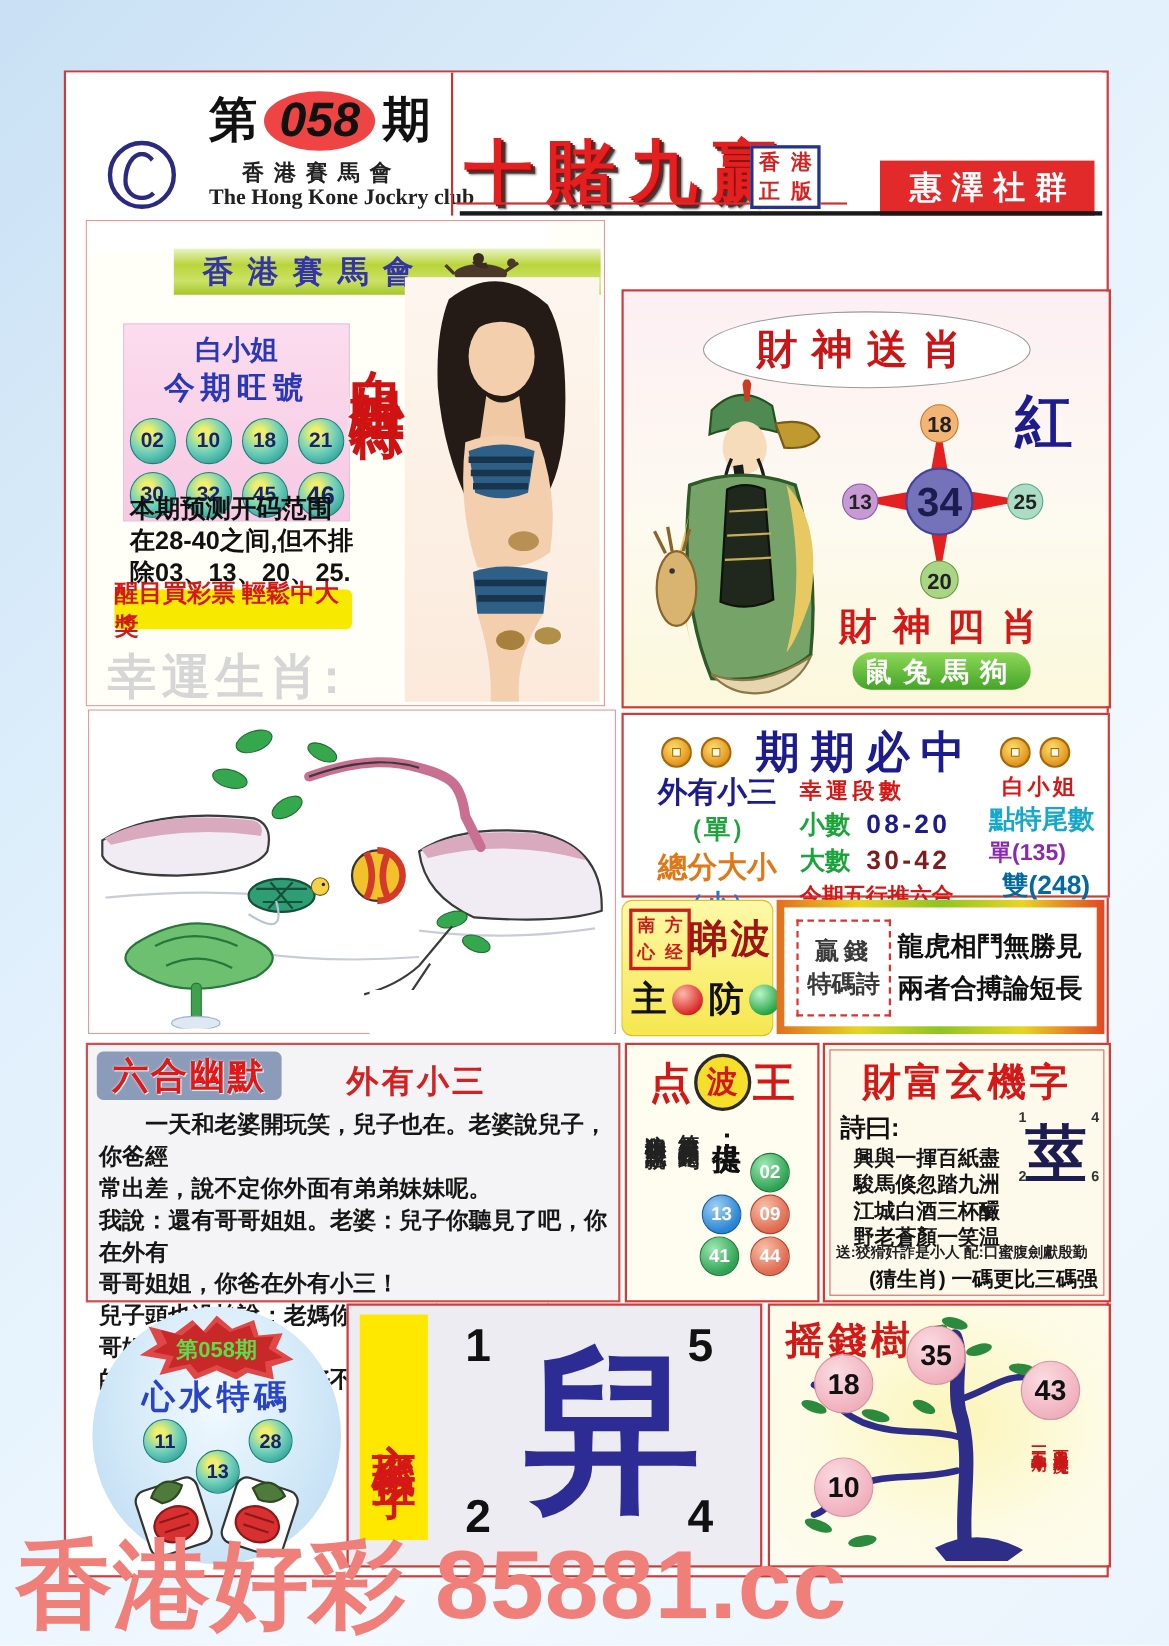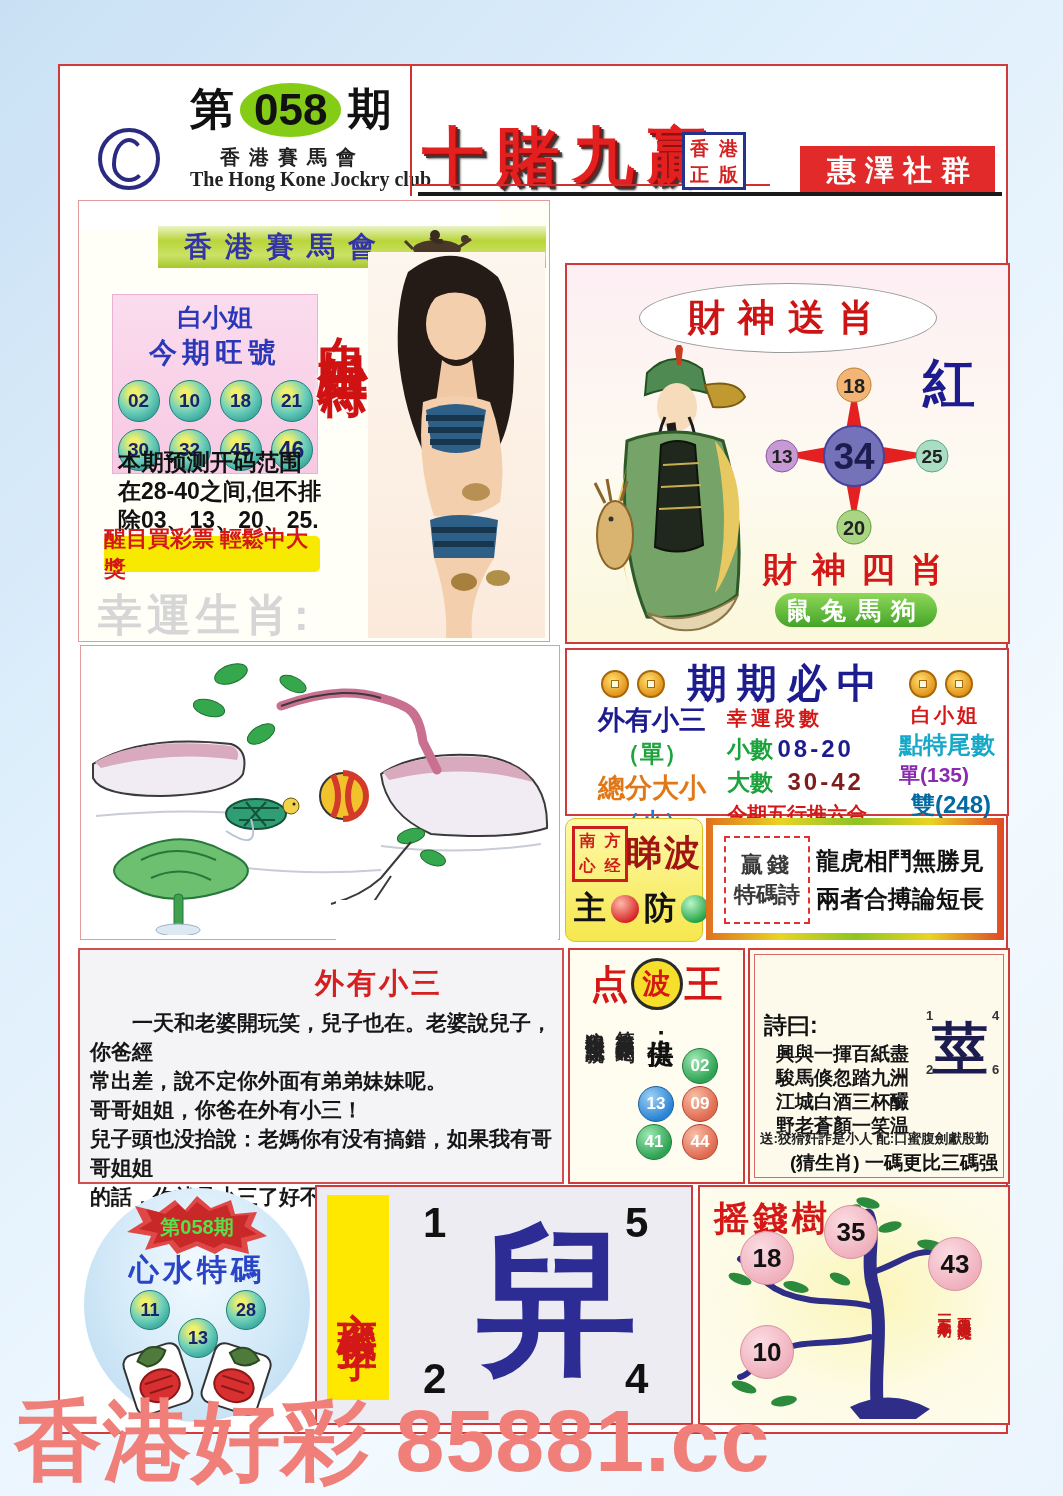--- a/index.html
+++ b/index.html
@@ -4,21 +4,21 @@
 <style>
   html,body{margin:0;padding:0;}
   body{width:1063px;height:1496px;position:relative;overflow:hidden;
        font-family:"Liberation Sans",sans-serif;
        background:linear-gradient(135deg,#c9e0f4 0%,#ddeefb 30%,#f2f9ff 70%,#eaf4fc 100%);}
   .abs{position:absolute;}
   .sheet{left:58px;top:64px;width:946px;height:1366px;background:#ffffff;
          border:2px solid #cf3a3a;}
   
   .issue-row{font-weight:bold;color:#111;font-size:44px;display:flex;align-items:center;gap:6px;}
-  .issue-oval{background:#84cc16;border-radius:50%;padding:2px 14px;font-size:44px;color:#111;}
+  .issue-oval{background:#ef4444;border-radius:50%;padding:2px 14px;font-size:44px;color:#111;font-style:italic;}
   .club-cn{font-weight:bold;color:#222;font-size:20px;letter-spacing:9px;}
   .club-en{font-family:"Liberation Serif",serif;font-weight:bold;color:#222;font-size:20px;}
   .logo-ring{width:54px;height:54px;border-radius:50%;border:4px solid #2a2a80;position:relative;background:#fff;}
   .logo-ring:before{content:"";position:absolute;left:10px;top:6px;width:26px;height:36px;
     border:4px solid #2a2a80;border-radius:50% 50% 50% 50%/60% 60% 40% 40%;border-right-color:transparent;}
   .main-title{font-size:62px;font-weight:900;color:#e41f1f;letter-spacing:13px;
     text-shadow:2px 2px 0 #8c1212,4px 4px 0 #3a3a3a,5px 5px 2px #777;}
   .seal{border:3px solid #24348c;background:#fff;width:58px;height:52px;
     display:grid;grid-template-columns:1fr 1fr;place-items:center;
     color:#d42222;font-weight:bold;font-size:19px;line-height:1;}
@@ -164,24 +164,28 @@
     <path d="M145,185 Q180,208 170,173" stroke="#b8c4d4" stroke-width="2" fill="none"></path>
     <path d="M42,212 Q95,178 145,206 Q185,222 152,242 Q92,264 52,242 Q20,228 42,212Z" fill="#6cc070" stroke="#27763a" stroke-width="2"></path>
     <path d="M60,214 Q95,196 135,214 M70,232 Q100,218 130,234" stroke="#27763a" stroke-width="2" fill="none"></path>
     <rect x="93" y="248" width="9" height="34" rx="4" fill="#3fa04e" stroke="#27763a"></rect>
     <ellipse cx="97" cy="284" rx="22" ry="6" fill="#dde8f2" stroke="#9ab0c4"></ellipse>
   </svg>
 </div>
 <div class="abs" style="left:336px;top:900px;width:222px;height:44px;background:#fff;"></div>
 
 <div class="abs" style="left:78px;top:948px;width:482px;height:232px;border:2px solid #d05050;background:#f4f4f6;">
+  <div class="abs" style="left:8px;top:6px;width:168px;height:44px;background:#8b9cba;border-radius:6px;display:flex;align-items:center;justify-content:center;">
+    <span style="color:#e01818;font-weight:900;font-size:33px;letter-spacing:2px;text-shadow:0 0 2px #fff,1px 1px 0 #fff;">六合幽默</span>
+  </div>
   <div class="abs" style="left:235px;top:14px;color:#d42020;font-weight:900;font-size:29px;letter-spacing:3px;">外有小三</div>
   <div class="abs joke-body" style="left:10px;top:58px;width:462px;">
     <div>　　一天和老婆開玩笑，兒子也在。老婆說兒子，你爸經</div>
     <div>常出差，說不定你外面有弟弟妹妹呢。</div>
+    <div>我說：還有哥哥姐姐。老婆：兒子你聽見了吧，你在外有</div>
     <div>哥哥姐姐，你爸在外有小三！</div>
     <div>兒子頭也没抬說：老媽你有没有搞錯，如果我有哥哥姐姐</div>
     <div>的話，你就是小三了好不好！</div>
   </div>
 </div>
 
 <div class="abs" style="left:565px;top:263px;width:441px;height:377px;border:2px solid #cf3a3a;
             background:linear-gradient(180deg,#fdeff4 0%,#fdfaf0 55%,#fbf8dc 100%);">
   <div class="abs" style="left:72px;top:18px;width:296px;height:68px;background:#fff;border:1px solid #999;border-radius:50%;
               display:flex;align-items:center;justify-content:center;">
@@ -238,21 +242,21 @@
   <div class="abs" style="left:10px;top:52px;width:150px;text-align:center;">
     <div style="color:#1c1c8e;font-weight:900;font-size:27px;">外有小三</div>
     <div style="color:#1ca33c;font-weight:900;font-size:24px;">（單）</div>
     <div style="color:#e07818;font-weight:900;font-size:27px;">總分大小</div>
     <div style="color:#1a7ad8;font-weight:900;font-size:24px;">（小）</div>
   </div>
   <div class="abs" style="left:160px;top:55px;width:175px;">
     <div style="color:#d41818;font-weight:900;font-size:20px;letter-spacing:4px;">幸運段數</div>
     <div style="margin-top:2px;">
       <span style="color:#1ca33c;font-weight:900;font-size:23px;">小數</span>
-      <span style="color:#1c1c8e;font-weight:900;font-size:24px;letter-spacing:3px;">08-20</span>
+      <span style="color:#1c1c8e;font-weight:900;font-size:24px;letter-spacing:3px;margin-left:10px;">08-20</span>
     </div>
     <div style="margin-top:2px;">
       <span style="color:#1ca33c;font-weight:900;font-size:23px;">大數</span>
       <span style="color:#7f1d1d;font-weight:900;font-size:24px;letter-spacing:3px;margin-left:10px;">30-42</span>
     </div>
     <div style="color:#d41818;font-weight:900;font-size:20px;margin-top:3px;">今期五行推六合</div>
   </div>
   <div class="abs" style="left:332px;top:52px;width:105px;">
     <div style="color:#d41818;font-weight:900;font-size:20px;letter-spacing:3px;margin-left:12px;">白小姐</div>
     <div style="color:#16a8c8;font-weight:900;font-size:24px;">點特尾數</div>
@@ -304,20 +308,21 @@
   <div class="abs vtext" style="left:74px;top:70px;height:90px;color:#111;font-weight:900;font-size:26px;">提供:</div>
   <div class="abs ball cb-green" style="left:112px;top:98px;width:34px;height:34px;font-size:17px;">02</div>
   <div class="abs ball cb-blue" style="left:68px;top:136px;width:34px;height:34px;font-size:17px;">13</div>
   <div class="abs ball cb-red" style="left:112px;top:136px;width:34px;height:34px;font-size:17px;">09</div>
   <div class="abs ball cb-green" style="left:66px;top:174px;width:34px;height:34px;font-size:17px;">41</div>
   <div class="abs ball cb-red" style="left:112px;top:174px;width:34px;height:34px;font-size:17px;">44</div>
 </div>
 
 <div class="abs" style="left:748px;top:948px;width:258px;height:232px;border:2px solid #cf3a3a;background:#fdfaec;">
   <div class="abs" style="left:4px;top:4px;right:4px;bottom:4px;border:1px solid #d86a6a;"></div>
+  <div class="abs" style="left:0;top:10px;width:100%;text-align:center;color:#d41818;font-weight:900;font-size:35px;letter-spacing:3px;">財富玄機字</div>
   <div class="abs" style="left:14px;top:60px;color:#111;font-weight:900;font-size:23px;">詩曰:</div>
   <div class="abs" style="left:26px;top:92px;width:160px;">
     <div style="color:#151515;font-weight:bold;font-size:19px;line-height:24px;">興與一揮百紙盡</div>
     <div style="color:#151515;font-weight:bold;font-size:19px;line-height:24px;">駿馬倏忽踏九洲</div>
     <div style="color:#151515;font-weight:bold;font-size:19px;line-height:24px;">江城白酒三杯釅</div>
     <div style="color:#151515;font-weight:bold;font-size:19px;line-height:24px;">野老蒼顏一笑温</div>
   </div>
   <div class="abs" style="left:182px;top:62px;color:#1c1c50;font-weight:900;font-size:56px;">莖</div>
   <div class="abs" style="left:176px;top:58px;font-size:13px;font-weight:bold;color:#333;">1</div>
   <div class="abs" style="left:242px;top:58px;font-size:13px;font-weight:bold;color:#333;">4</div>

